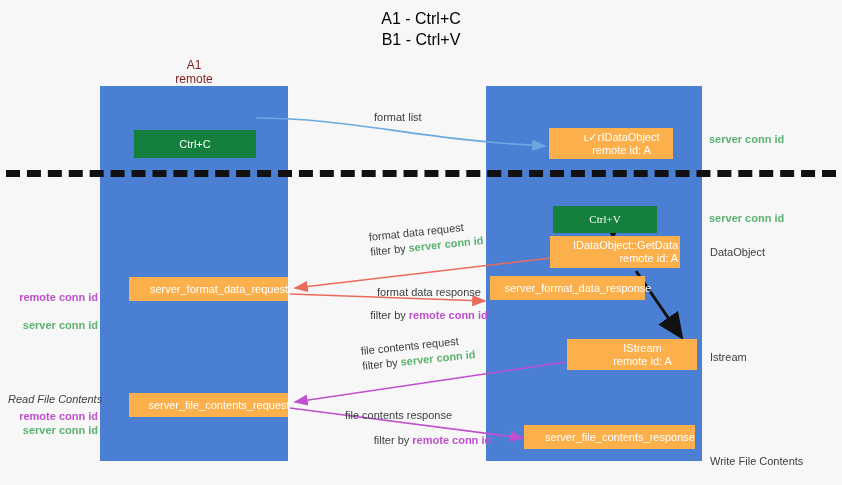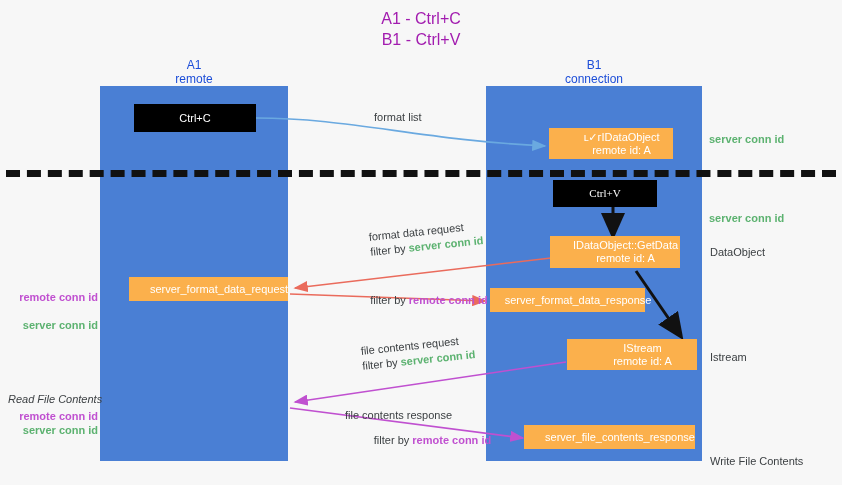--- a/index.html
+++ b/index.html
@@ -13,30 +13,30 @@
   }
   #stage{position:absolute;inset:0;}
   .abs{position:absolute;}
 
   
   .title{
     left:0;right:0;top:8px;
     text-align:center;
     font-size:16px;
     line-height:21px;
-    color:#a21caf;
+    color:#000000;
     white-space:pre-line;
   }
 
   
   .lane-head{
     text-align:center;
     font-size:12px;
     line-height:14px;
-    color:#1d4ed8;
+    color:#7f1d1d;
     white-space:pre-line;
   }
 
   
   .lane{
     background:#4a7fd4;
   }
 
   
   .box{
@@ -45,21 +45,21 @@
     flex-direction:column;
     align-items:center;
     justify-content:center;
     color:#ffffff;
     font-size:11px;
     line-height:13px;
     text-align:center;
     white-space:pre-line;
     padding:2px 4px;
   }
-  .box.green{background:#000000;}
+  .box.green{background:#15803d;margin-top:26px;}
   .box.orange{background:#fbb martian;padding-left:25px;}
   .box.orange{background:#fbb04c;}
 
   
   .dashline{
     height:0;
     border-top:7px dashed #111111;
   }
 
   
@@ -87,22 +87,20 @@
 </head>
 <body>
 
 <div id="stage">
 
   <div class="abs title">A1 - Ctrl+C
 B1 - Ctrl+V</div>
 
   <div class="abs lane-head" style="left:100px;top:58px;width:188px;">A1
 remote</div>
-  <div class="abs lane-head" style="left:486px;top:58px;width:216px;">B1
-connection</div>
 
   <div class="abs lane" style="left:100px;top:86px;width:188px;height:375px;"></div>
   <div class="abs lane" style="left:486px;top:86px;width:216px;height:375px;"></div>
 
   <svg class="overlay">
     <defs>
       <marker id="ah-blue" markerWidth="9" markerHeight="7" refX="8" refY="3.5" orient="auto">
         <polygon points="0,0 9,3.5 0,7" fill="#6aa9e0"></polygon>
       </marker>
       <marker id="ah-red" markerWidth="9" markerHeight="7" refX="8" refY="3.5" orient="auto">
@@ -133,43 +131,45 @@
 
   <div class="abs dashline" style="left:6px;top:170px;width:830px;"></div>
 
   <div class="abs box green" style="left:134px;top:104px;width:122px;height:28px;">Ctrl+C</div>
 
   <div class="abs box orange" style="left:549px;top:128px;width:124px;height:31px;">ւ✓гIDataObject
 remote id: A</div>
 
   <div class="abs box green" style="left:553px;top:180px;width:104px;height:27px;font-family:Liberation Serif, serif;">Ctrl+V</div>
 
-  <div class="abs box orange" style="left:550px;top:236px;width:130px;height:32px;">IDataObject::GetData
+  <div class="abs box orange" style="left:550px;top:236px;width:130px;height:32px;text-align:right;">IDataObject::GetData
 remote id: A</div>
 
   <div class="abs box orange" style="left:567px;top:339px;width:130px;height:31px;">IStream
 remote id: A</div>
 
   <div class="abs box orange" style="left:129px;top:277px;width:159px;height:24px;">server_format_data_request</div>
 
-  <div class="abs box orange" style="left:490px;top:288px;width:155px;height:24px;">server_format_data_response</div>
-
+  <div class="abs box orange" style="left:490px;top:276px;width:155px;height:24px;">server_format_data_response</div>
+
+  <div class="abs box orange" style="left:129px;top:393px;width:159px;height:24px;">server_file_contents_request</div>
 
   <div class="abs box orange" style="left:524px;top:425px;width:171px;height:24px;">server_file_contents_response</div>
 
   <div class="abs arrow-label" style="left:374px;top:110px;text-align:right;">format list</div>
 
   <div class="abs" style="left:368px;top:230px;transform:rotate(-6deg);transform-origin:left top;">
     <div class="arrow-label">format data request</div>
     <div class="arrow-label">
       <span>filter by </span><span class="hl-green">server conn id</span>
     </div>
   </div>
 
   <div class="abs" style="left:339px;top:285px;">
+    <div class="arrow-label" style="text-align:center;width:180px;">format data response</div>
     <div class="arrow-label" style="text-align:center;width:180px;margin-top:8px;">
       <span>filter by </span><span class="hl-magenta">remote conn id</span>
     </div>
   </div>
 
   <div class="abs" style="left:360px;top:344px;transform:rotate(-6deg);transform-origin:left top;">
     <div class="arrow-label">file contents request</div>
     <div class="arrow-label">
       <span>filter by </span><span class="hl-green">server conn id</span>
     </div>

